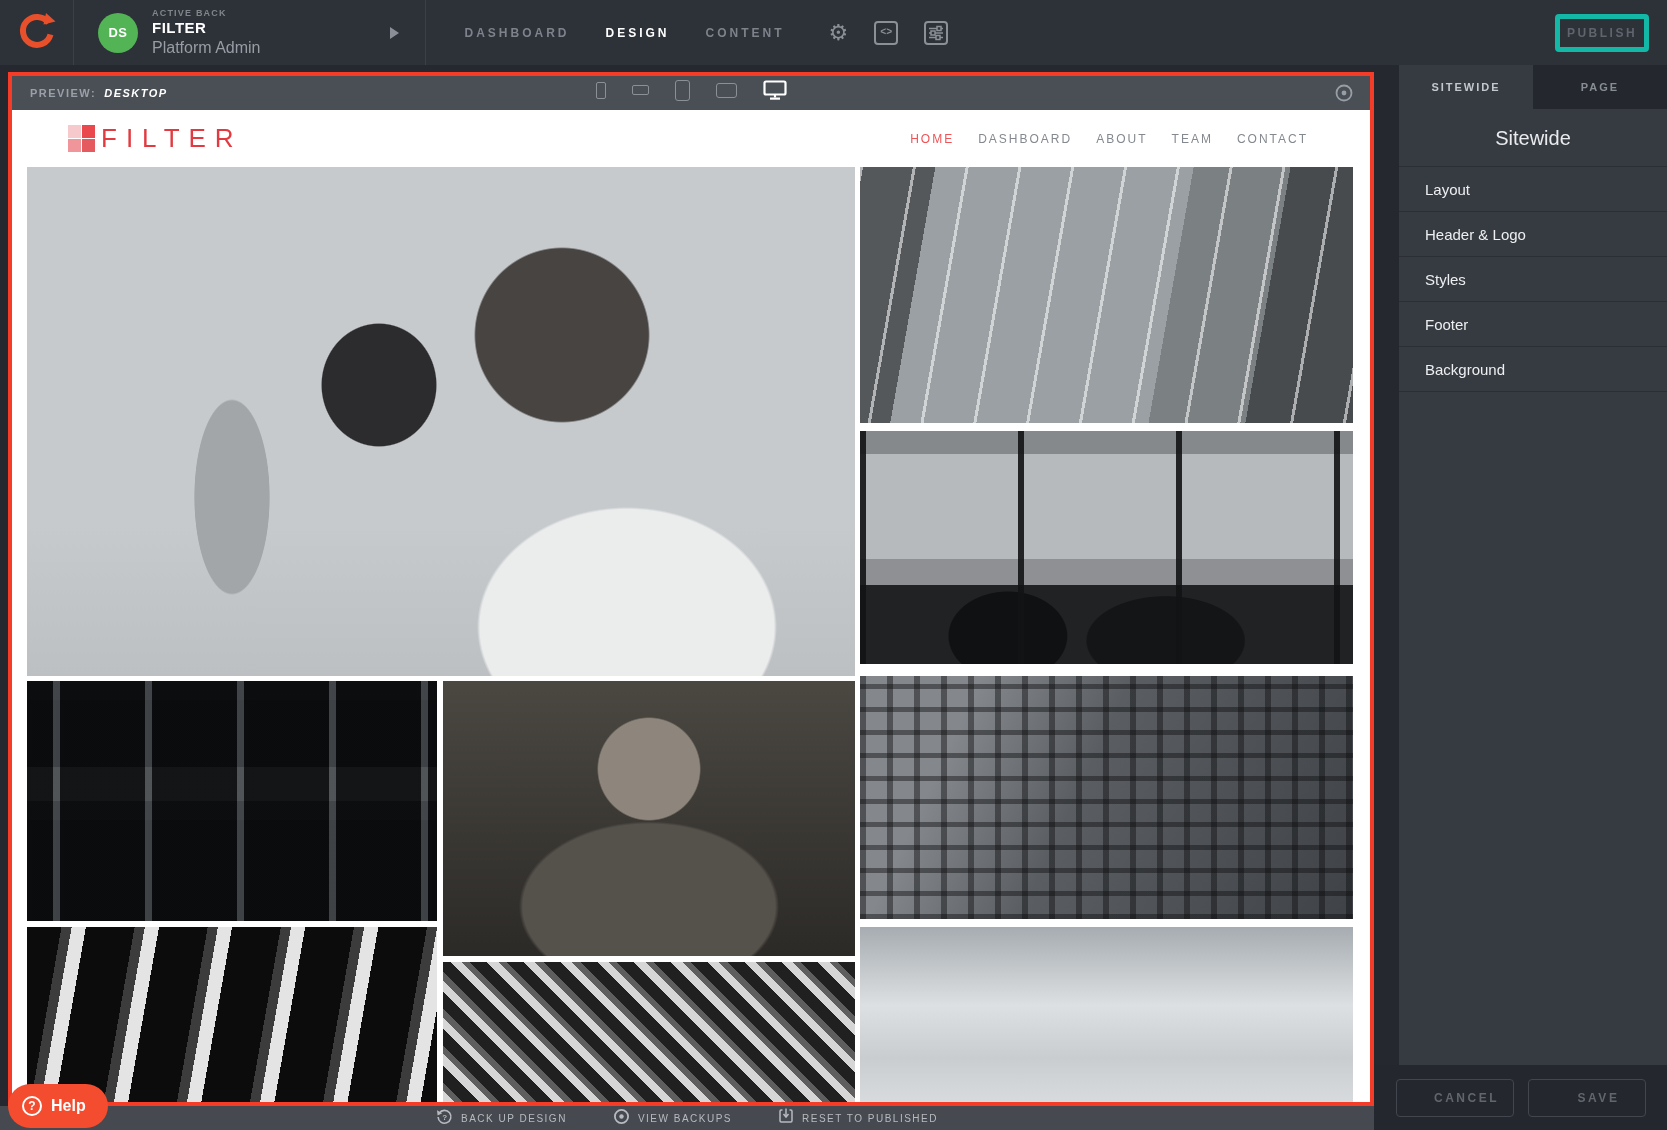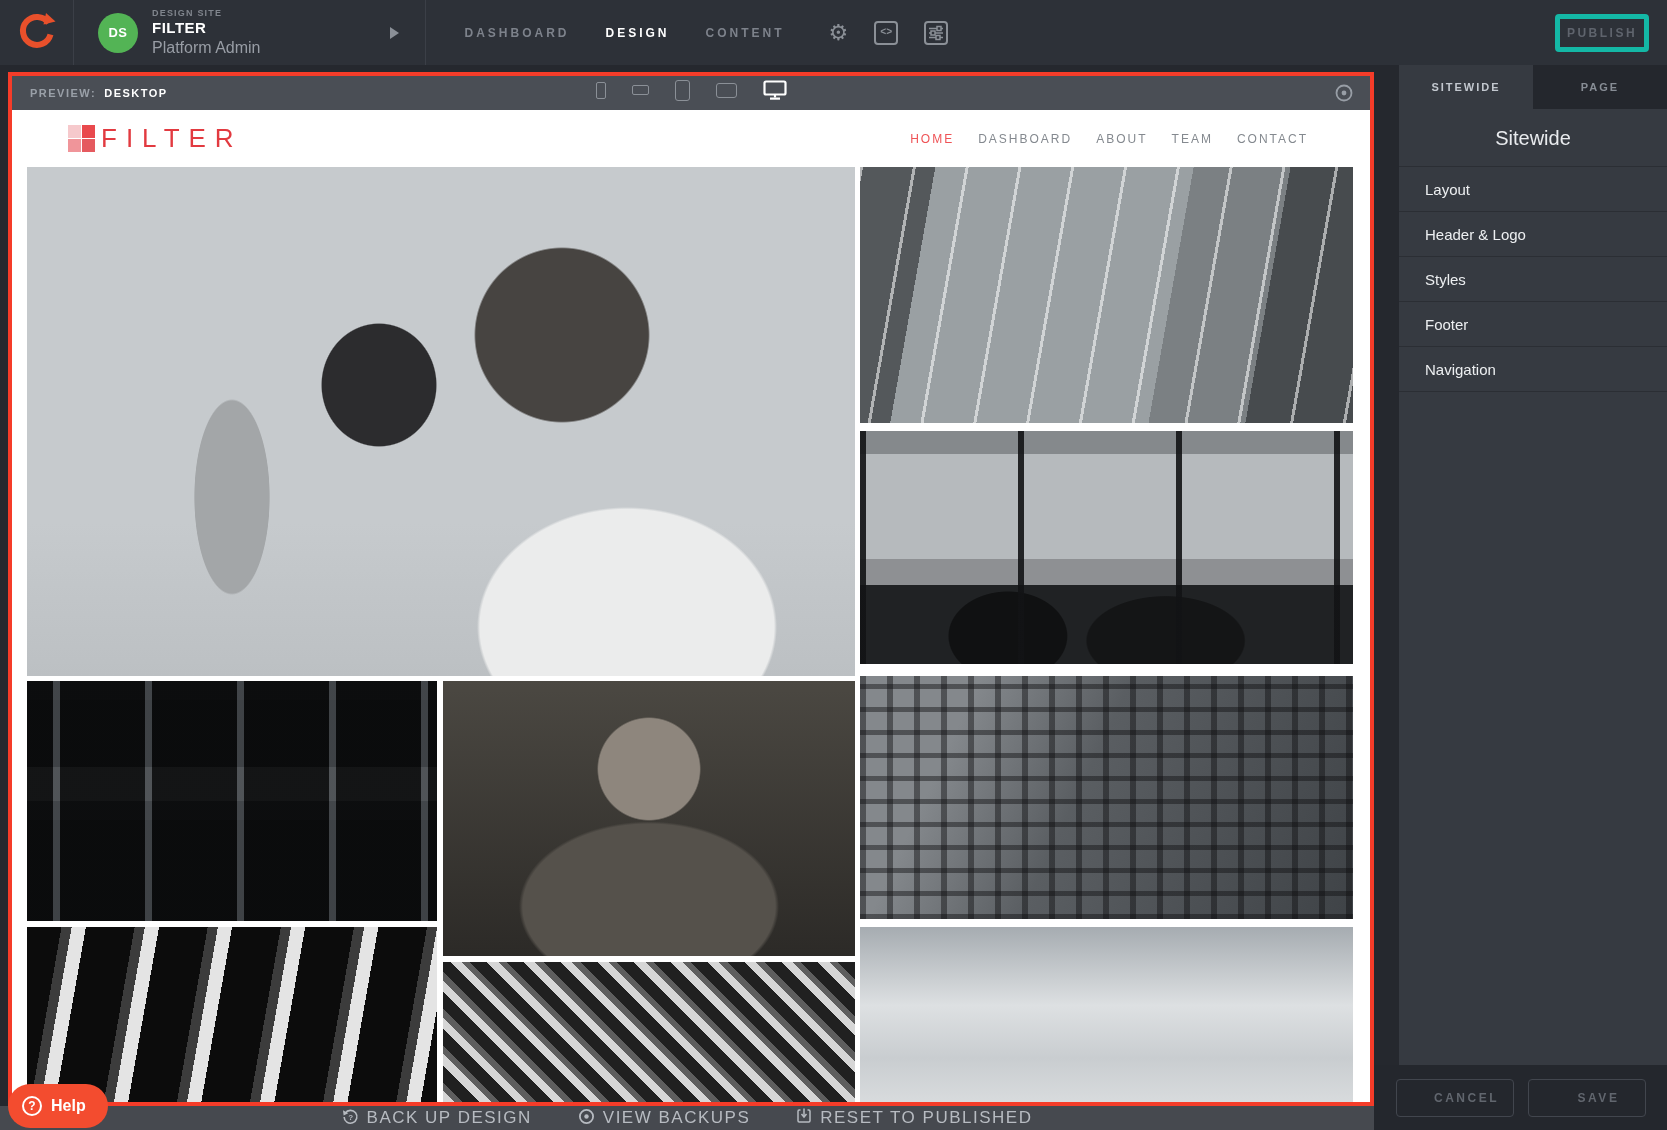--- a/index.html
+++ b/index.html
@@ -35,21 +35,21 @@
                  border:5px solid #14b8a6; border-radius:4px; color:#5f646d;
                  font-size:12px; font-weight:bold; letter-spacing:2.5px; cursor:pointer;
                  font-family:"Liberation Sans", sans-serif; }
 
   
   .preview-area { position:absolute; left:8px; top:72px; width:1366px; height:1034px;
                   border:4px solid #f53c29; background:#4a4e55; z-index:2; }
   .preview-toolbar { position:relative; height:28px; background:#4a4e55; display:flex; align-items:center; }
   .preview-label-group { position:absolute; left:18px; top:0; height:34px; display:flex; align-items:center; gap:8px; }
   .preview-label { font-size:11px; font-weight:bold; letter-spacing:1.5px; color:#9aa0a8; }
-  .preview-mode { font-size:11px; font-weight:bold; letter-spacing:1.5px; color:#ffffff; }
+  .preview-mode { font-size:11px; font-weight:bold; letter-spacing:1.5px; color:#ffffff;font-style:italic; }
   .device-group { margin:0 auto; display:flex; align-items:center; gap:26px; }
   .dev { cursor:pointer; border:1.5px solid #8b9097; }
   .dev-phone-p { width:10px; height:17px; border-radius:2px; }
   .dev-phone-l { width:17px; height:10px; border-radius:2px; }
   .dev-tab-p { width:15px; height:21px; border-radius:3px; }
   .dev-tab-l { width:21px; height:15px; border-radius:3px; }
   .dev-desktop { border:none; cursor:pointer; display:flex; }
   .toolbar-eye { position:absolute; right:16px; top:7px; cursor:pointer; }
 
   
@@ -121,21 +121,21 @@
   .sidebar-footer { position:absolute; left:0; top:1000px; width:293px; height:65px; background:#24272d;
                     display:flex; align-items:center; justify-content:center; gap:14px; }
   .sb-btn { width:118px; height:38px; background:transparent; border:1px solid #42464e; border-radius:4px;
             color:#61666e; font-size:12px; font-weight:bold; letter-spacing:2.5px; cursor:pointer;
             font-family:"Liberation Sans", sans-serif;padding-left:24px; }
 
   
   .bottombar { position:absolute; left:0; top:1106px; width:1374px; height:24px; background:#46494f;
                display:flex; align-items:center; justify-content:center; gap:46px; z-index:1; }
   .bb-action { display:flex; align-items:center; gap:8px; cursor:pointer; }
-  .bb-label { font-size:17px; letter-spacing:1.5px; color:#b7bbc1; }
+  .bb-label { font-size:10px; letter-spacing:1.5px; color:#b7bbc1; }
 
   
   .help-pill { position:absolute; left:8px; top:1084px; height:44px; padding:0 22px 0 14px;
                background:#f34c2f; border-radius:24px; display:flex; align-items:center; gap:9px;
                z-index:10; cursor:pointer; }
   .help-q { width:20px; height:20px; border:2px solid #ffffff; border-radius:50%; color:#ffffff;
             font-size:12px; font-weight:bold; display:flex; align-items:center; justify-content:center; }
   .help-label { color:#ffffff; font-size:16px; font-weight:bold; }
 </style>
 </head>
@@ -146,21 +146,21 @@
     <span>
       <svg width="42" height="42" viewBox="0 0 42 42">
         <path d="M34.5 24.5A14 14 0 1 1 32.5 13" fill="none" stroke="#e8502b" stroke-width="6"></path>
         <polygon points="30,3 39.5,11.5 27.5,14.5" fill="#e8502b"></polygon>
       </svg>
     </span>
   </div>
   <div class="site-block">
     <div class="avatar">DS</div>
     <div class="site-meta">
-      <span class="active-site">DESIGN SITE</span>
+      <span class="active-site">ACTIVE BACK</span>
       <span class="site-name">FILTER</span>
       <span class="site-role">Platform Admin</span>
     </div>
   </div>
   <div class="play-arrow"></div>
   <div class="topbar-divider"></div>
   <div class="top-nav">
     <span class="top-nav-item">DASHBOARD</span>
     <span class="top-nav-item active">DESIGN</span>
     <span class="top-nav-item">CONTENT</span>
@@ -252,21 +252,21 @@
     <div class="sidebar-tabs">
       <div class="sb-tab active">SITEWIDE</div>
       <div class="sb-tab inactive">PAGE</div>
     </div>
     <div class="sidebar-title">Sitewide</div>
     <div class="sidebar-menu">
       <div class="sb-item">Layout</div>
       <div class="sb-item">Header &amp; Logo</div>
       <div class="sb-item">Styles</div>
       <div class="sb-item">Footer</div>
-      <div class="sb-item">Navigation</div>
+      <div class="sb-item">Background</div>
     </div>
   </div>
   <div class="sidebar-footer">
     <button class="sb-btn">CANCEL</button>
     <button class="sb-btn">SAVE</button>
   </div>
 </div>
 
 <div class="bottombar">
   <div class="bb-action">

